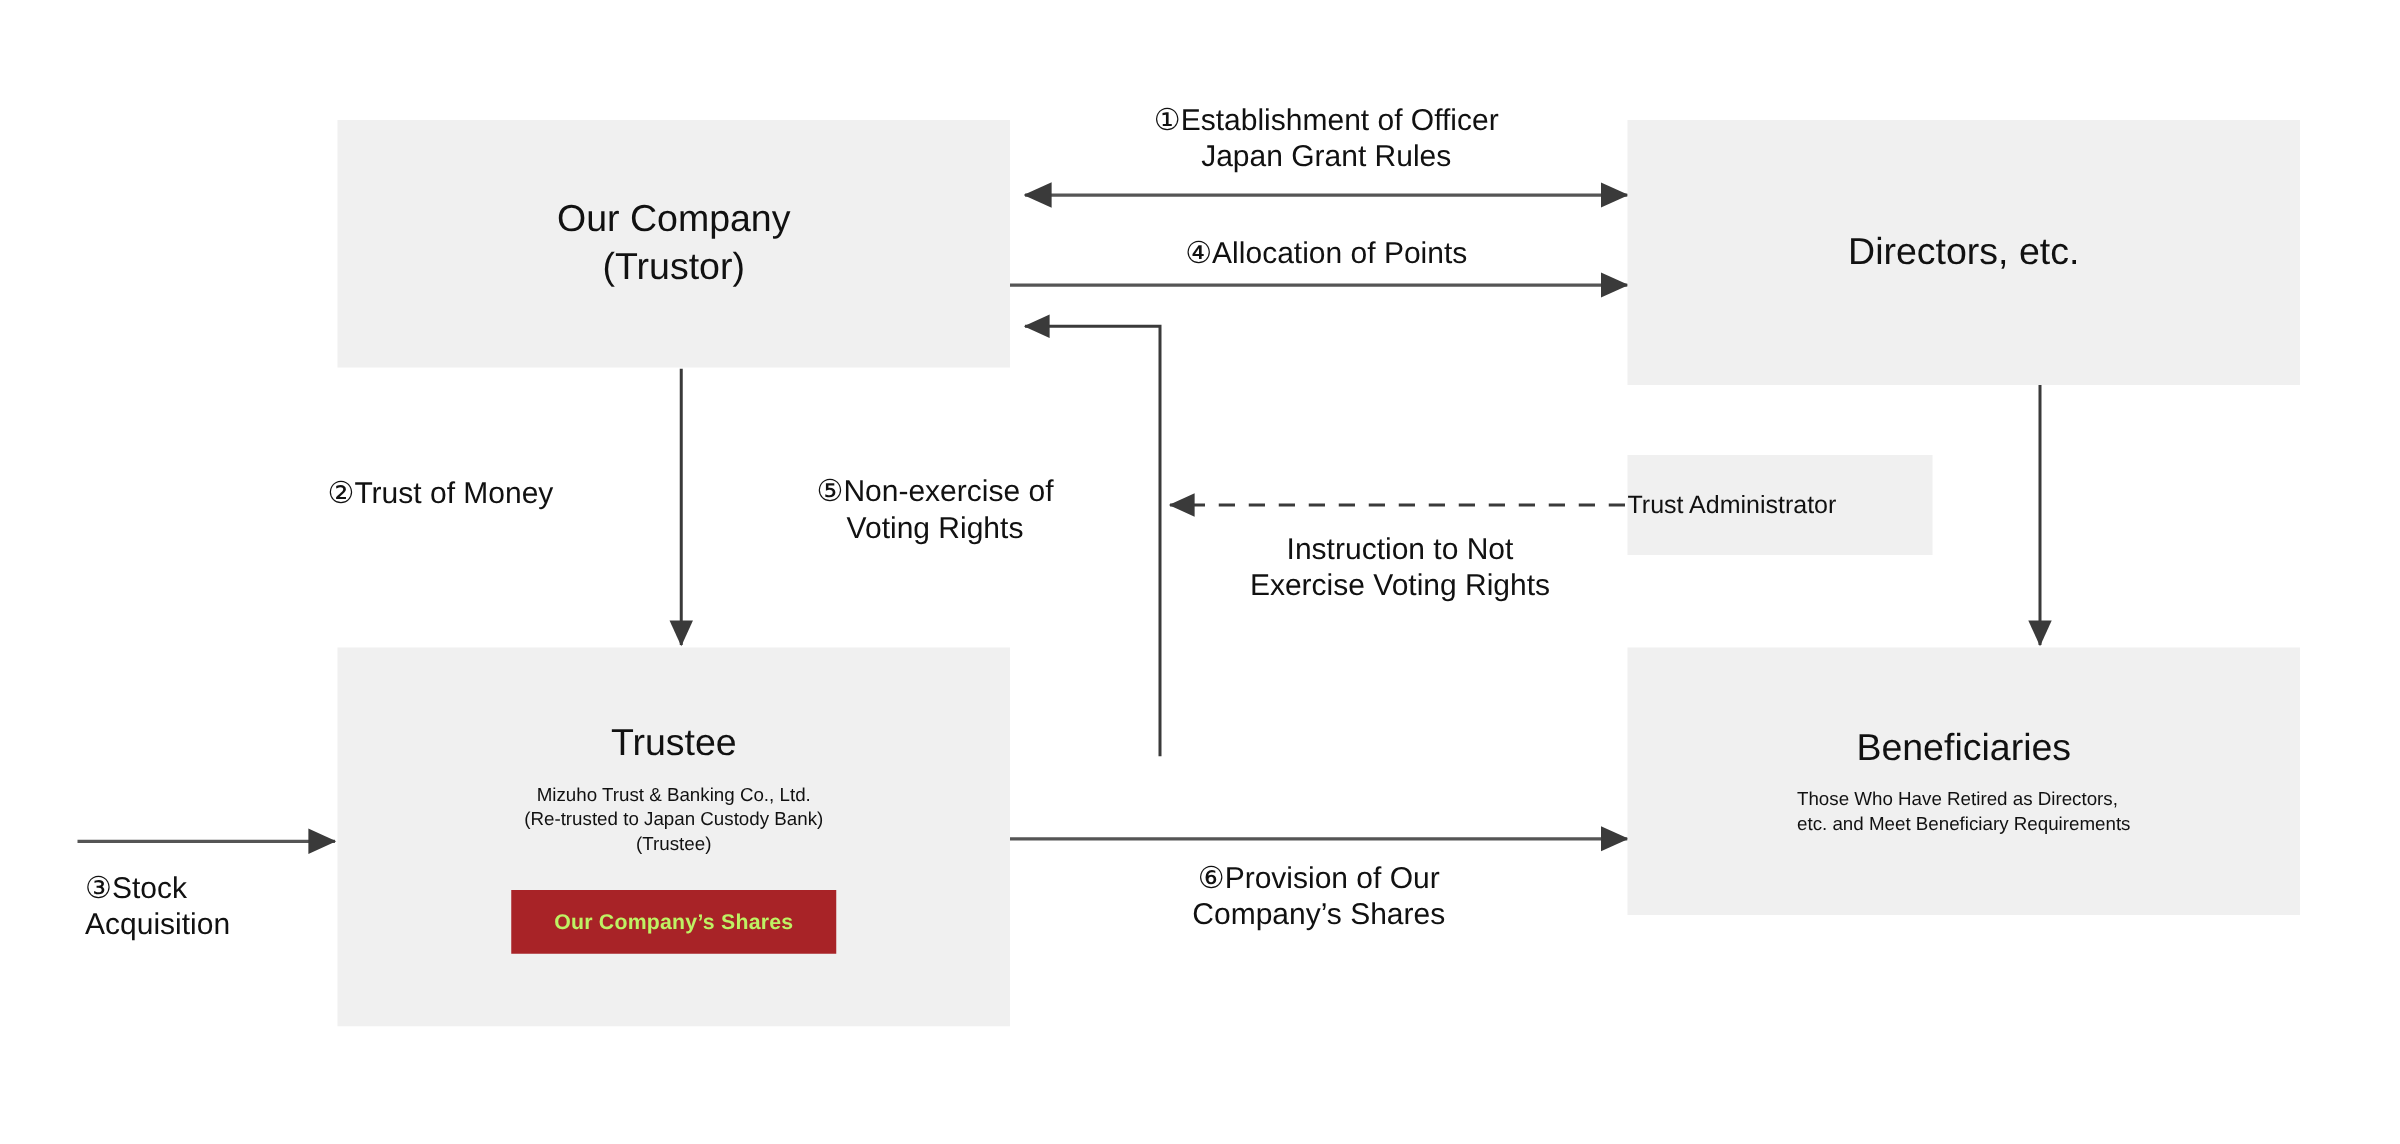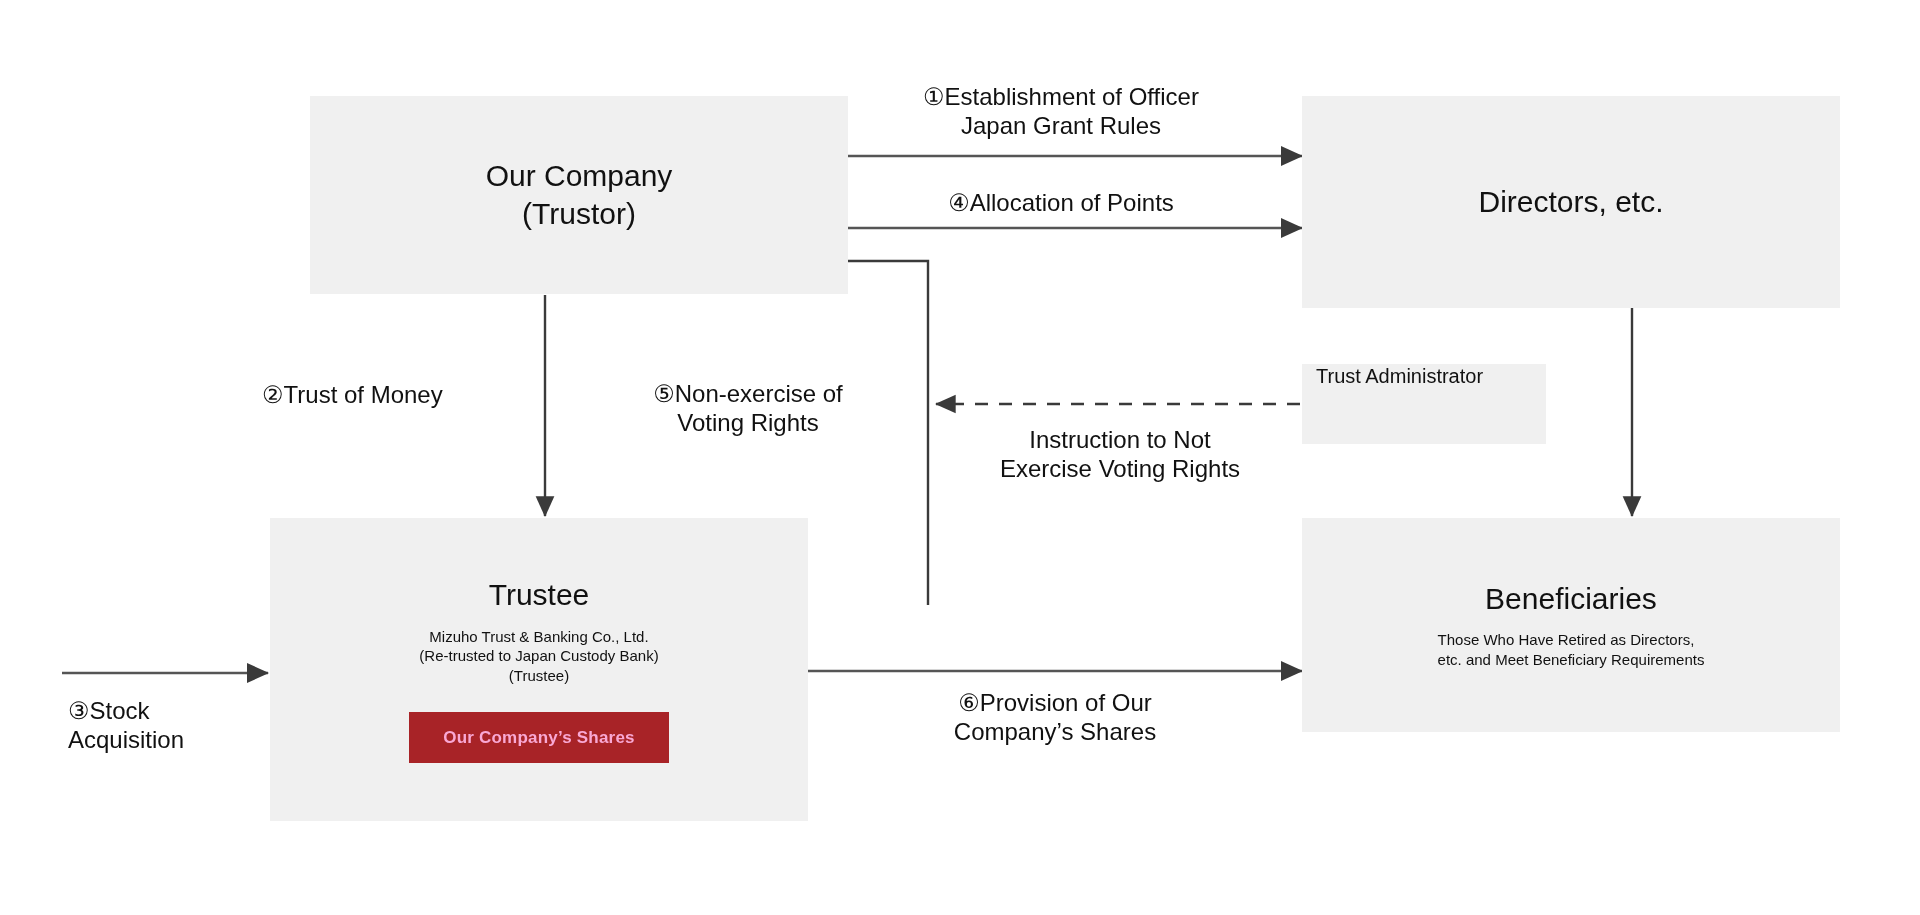--- a/index.html
+++ b/index.html
@@ -53,36 +53,35 @@
     color: #111111;
     white-space: pre-line;
     margin-top: 12px;
   }
   .node-sub-left {
     text-align: left;
   }
   .share-chip {
     margin-top: 26px;
     background: #a82327;
-    color: #f9a8d4;
+    color: #bef264;
     font-size: 17px;
     font-weight: 700;
     letter-spacing: .2px;
     padding: 17px 34px;
     box-sizing: border-box;
     line-height: 1;
   }
   .admin-node {
     position: absolute;
     background: #f0f0f0;
     display: flex;
-    align-items: flex-start;
+    align-items: center;
     justify-content: flex-start;
     box-sizing: border-box;
-    padding-left: 14px;
   }
   .admin-label {
     font-size: 20px;
     font-weight: 400;
     color: #111111;
     line-height: 1.2;
   }
   .edge-label {
     position: absolute;
     font-size: 23px;
@@ -120,21 +119,21 @@
 
     <line x1="545" y1="295" x2="545" y2="516" stroke="#3a3a3a" stroke-width="2.4" marker-end="url(#ah)"></line>
 
     <line x1="1632" y1="295" x2="1632" y2="516" stroke="#3a3a3a" stroke-width="2.4" marker-end="url(#ah)"></line>
 
     <line x1="62" y1="673" x2="268" y2="673" stroke="#555555" stroke-width="2.6" marker-end="url(#ah)"></line>
 
     <line x1="808" y1="671" x2="1302" y2="671" stroke="#555555" stroke-width="2.6" marker-end="url(#ah)"></line>
   </svg>
 
-  <div class="node" style="left:270px; top:96px; width:538px; height:198px;margin-left:40px;">
+  <div class="node" style="left:270px; top:96px; width:538px; height:198px;">
     <div class="node-title">Our Company
 (Trustor)</div>
   </div>
 
   <div class="node" style="left:1302px; top:96px; width:538px; height:212px;">
     <div class="node-title">Directors, etc.</div>
   </div>
 
   <div class="node" style="left:270px; top:518px; width:538px; height:303px;">
     <div class="node-title">Trustee</div>

